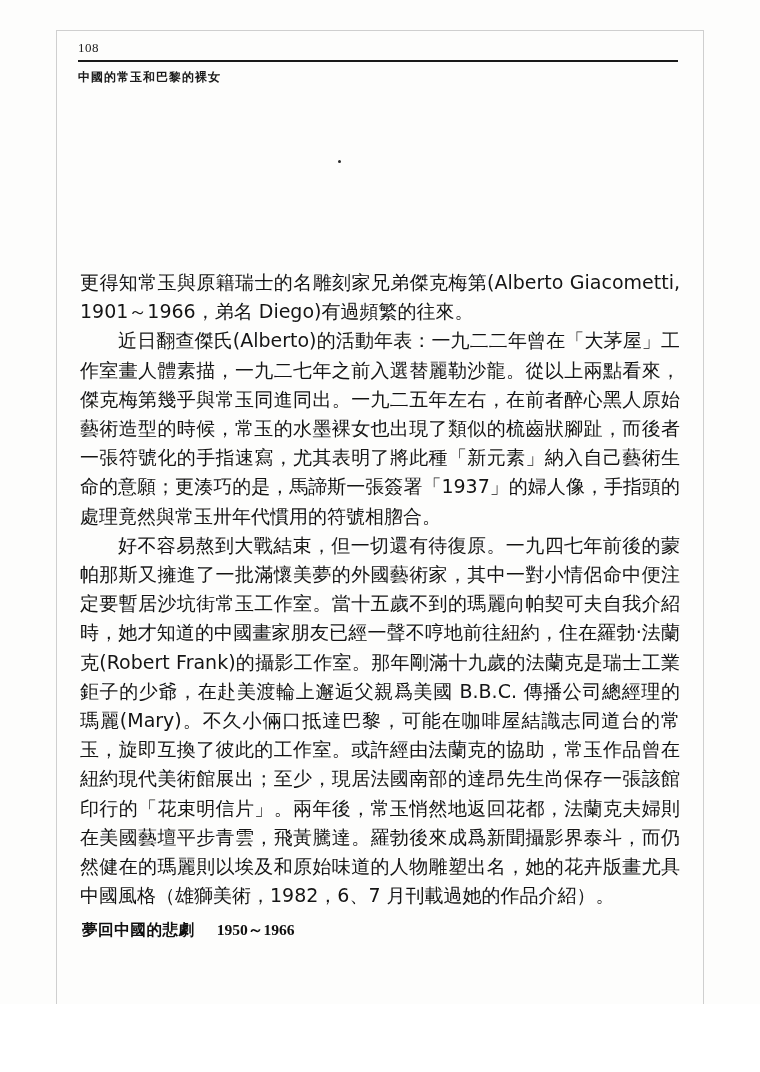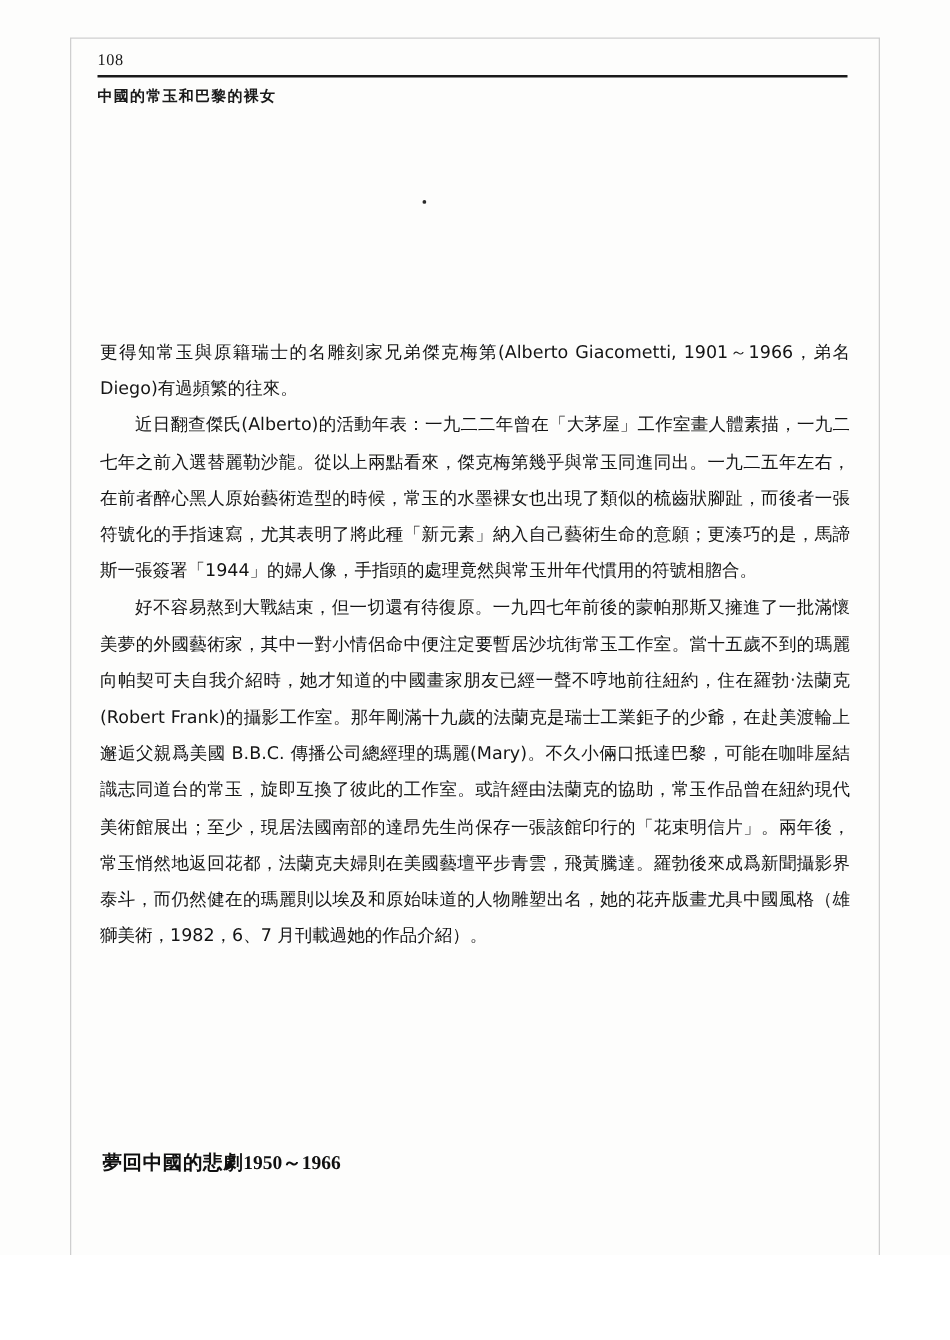--- a/index.html
+++ b/index.html
@@ -65,21 +65,21 @@
     height: 3px;
     background: #2a2a2a;
     border-radius: 50%;
   }
   .body-text {
     position: absolute;
     left: 80px;
     top: 268px;
     width: 600px;
     font-family: "DejaVu Sans", sans-serif;
-    font-size: 14px;
+    font-size: 19px;
     line-height: 29.2px;
     color: #141414;
     text-align: justify;
     text-justify: inter-character;
   }
   .body-text p {
     margin: 0 0 0 0;
   }
   .para-indent {
     text-indent: 2em;
@@ -92,41 +92,42 @@
     font-family: "DejaVu Sans", sans-serif;
     font-size: 15.6px;
     font-weight: bold;
     color: #101010;
     letter-spacing: 0.5px;
   }
   .section-heading .years {
     font-family: "Liberation Serif", serif;
     font-weight: bold;
     font-size: 15.6px;
+    margin-left: 22px;
     letter-spacing: 0;
   }
 </style>
 </head>
 <body>
 
 <div class="page">
 
   <div class="page-frame"></div>
 
   <div class="header-block">
     <div class="folio">108</div>
     <div class="rule"></div>
     <div class="running-head">中國的常玉和巴黎的裸女</div>
   </div>
 
   <div class="dot-mark"></div>
 
   <div class="body-text">
     <p>更得知常玉與原籍瑞士的名雕刻家兄弟傑克梅第(Alberto Giacometti, 1901～1966，弟名 Diego)有過頻繁的往來。</p>
-    <p class="para-indent">近日翻查傑氏(Alberto)的活動年表：一九二二年曾在「大茅屋」工作室畫人體素描，一九二七年之前入選替麗勒沙龍。從以上兩點看來，傑克梅第幾乎與常玉同進同出。一九二五年左右，在前者醉心黑人原始藝術造型的時候，常玉的水墨裸女也出現了類似的梳齒狀腳趾，而後者一張符號化的手指速寫，尤其表明了將此種「新元素」納入自己藝術生命的意願；更湊巧的是，馬諦斯一張簽署「1944」的婦人像，手指頭的處理竟然與常玉卅年代慣用的符號相脗合。</p>
+    <p class="para-indent">近日翻查傑氏(Alberto)的活動年表：一九二二年曾在「大茅屋」工作室畫人體素描，一九二七年之前入選替麗勒沙龍。從以上兩點看來，傑克梅第幾乎與常玉同進同出。一九二五年左右，在前者醉心黑人原始藝術造型的時候，常玉的水墨裸女也出現了類似的梳齒狀腳趾，而後者一張符號化的手指速寫，尤其表明了將此種「新元素」納入自己藝術生命的意願；更湊巧的是，馬諦斯一張簽署「1937」的婦人像，手指頭的處理竟然與常玉卅年代慣用的符號相脗合。</p>
     <p class="para-indent">好不容易熬到大戰結束，但一切還有待復原。一九四七年前後的蒙帕那斯又擁進了一批滿懷美夢的外國藝術家，其中一對小情侶命中便注定要暫居沙坑街常玉工作室。當十五歲不到的瑪麗向帕契可夫自我介紹時，她才知道的中國畫家朋友已經一聲不哼地前往紐約，住在羅勃‧法蘭克(Robert Frank)的攝影工作室。那年剛滿十九歲的法蘭克是瑞士工業鉅子的少爺，在赴美渡輪上邂逅父親爲美國 B.B.C. 傳播公司總經理的瑪麗(Mary)。不久小倆口抵達巴黎，可能在咖啡屋結識志同道台的常玉，旋即互換了彼此的工作室。或許經由法蘭克的協助，常玉作品曾在紐約現代美術館展出；至少，現居法國南部的達昂先生尚保存一張該館印行的「花束明信片」。兩年後，常玉悄然地返回花都，法蘭克夫婦則在美國藝壇平步青雲，飛黃騰達。羅勃後來成爲新聞攝影界泰斗，而仍然健在的瑪麗則以埃及和原始味道的人物雕塑出名，她的花卉版畫尤具中國風格（雄獅美術，1982，6、7 月刊載過她的作品介紹）。</p>
   </div>
 
   <div class="section-heading">
     <span>夢回中國的悲劇</span><span class="years">1950～1966</span>
   </div>
 
 </div>
 
 </body></html>

